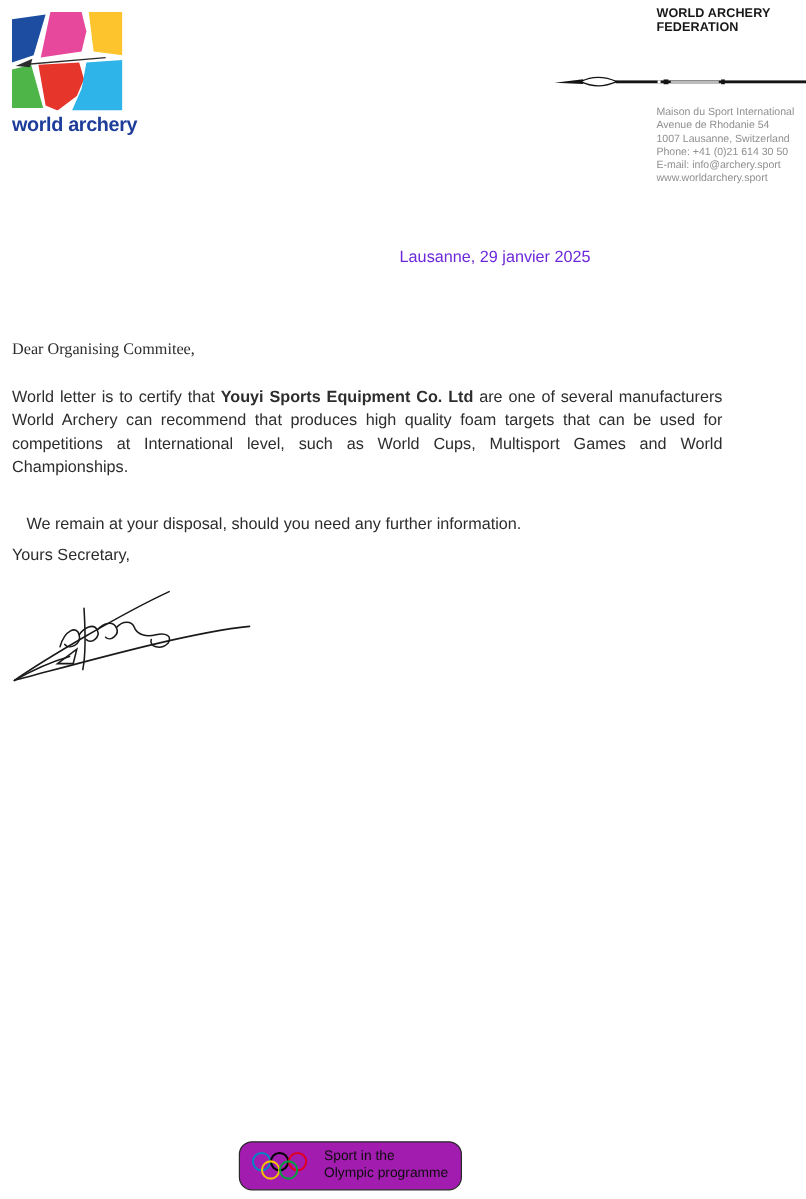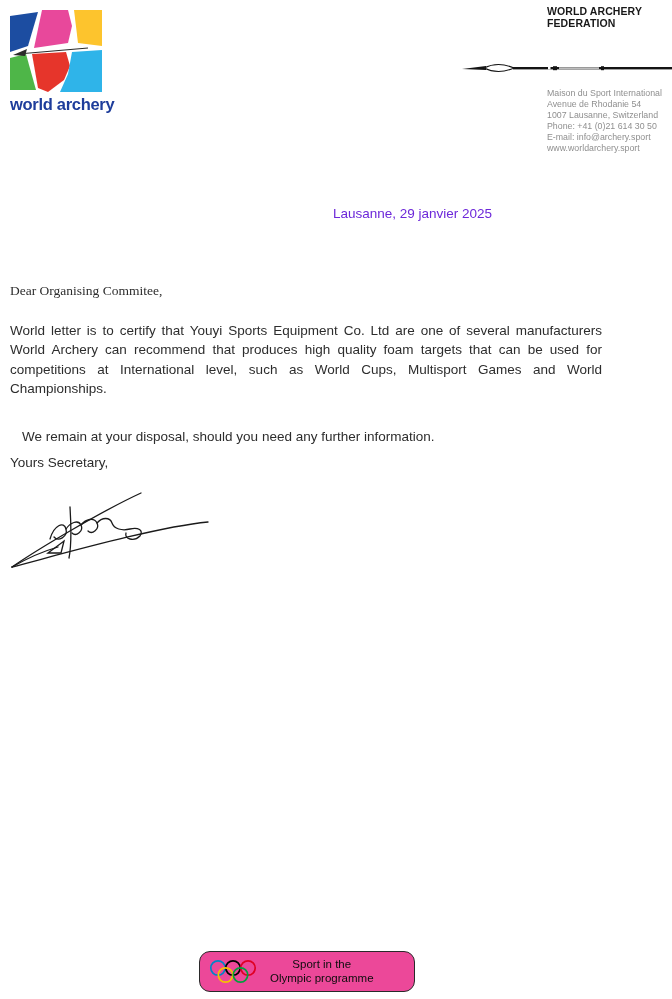--- a/index.html
+++ b/index.html
@@ -25,31 +25,31 @@
   .letterhead-arrow{position:absolute;left:462px;top:61px;}
   .address{position:absolute;left:547px;top:72px;width:125px;
     font-size:8.8px;line-height:11px;color:#8f8f8f;margin-top:16px;}
   
   .dateline{position:absolute;left:333px;top:206px;font-size:13.5px;color:#6d28d9;}
   .salutation{position:absolute;left:10px;top:283px;font-size:13.5px;font-family:Liberation Serif, serif;}
   .body-par{
     position:absolute;left:10px;top:321px;width:592px;margin:0;
     font-size:13.5px;line-height:19.3px;text-align:justify;
   }
-  .body-par b{font-weight:400;}
+  .body-par b{font-weight:700;}
   .par2{position:absolute;left:10px;top:417px;width:592px;margin:12px;font-size:13.5px;}
   .closing{position:absolute;left:10px;top:455px;font-size:13.5px;}
   .signature{position:absolute;left:4px;top:481px;}
   .signer{position:absolute;left:10px;top:590px;font-size:13.5px;line-height:19.5px;}
   
   .badge{
-    position:absolute;left:199px;top:951px;width:216px;height:41px;
+    position:absolute;left:199px;top:951px;width:186px;height:41px;
     border:1.3px solid #2a2a2a;border-radius:11px;
     display:flex;align-items:center;gap:9px;box-sizing:border-box;
-    padding-left:9px;background:#ec4899;text-align:center;
+    padding-left:9px;background:#a21caf;
   }
   .badge-text{font-size:11.5px;line-height:13.5px;color:#0d0d0d;}
 </style>
 </head>
 <body>
 
 <div class="page">
 
   <div class="logo-block">
     <svg class="logo-mark" width="92" height="82" viewBox="0 0 92 82">

